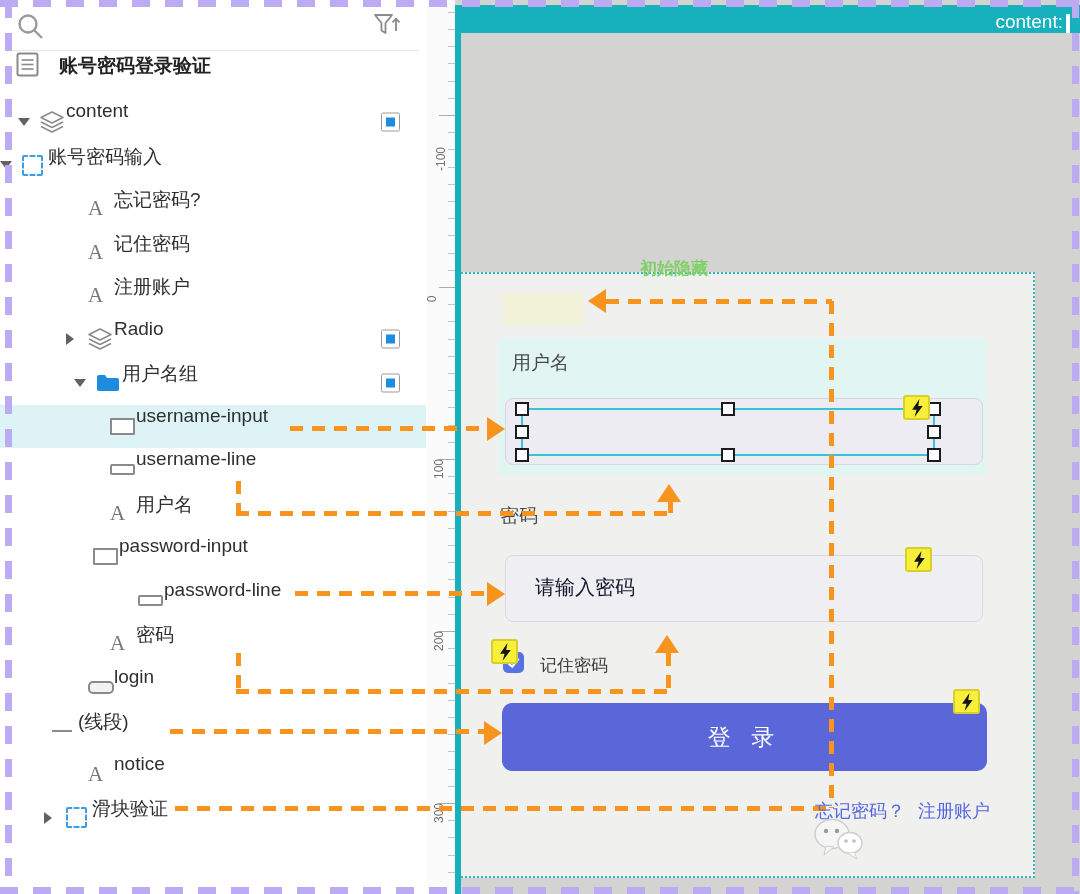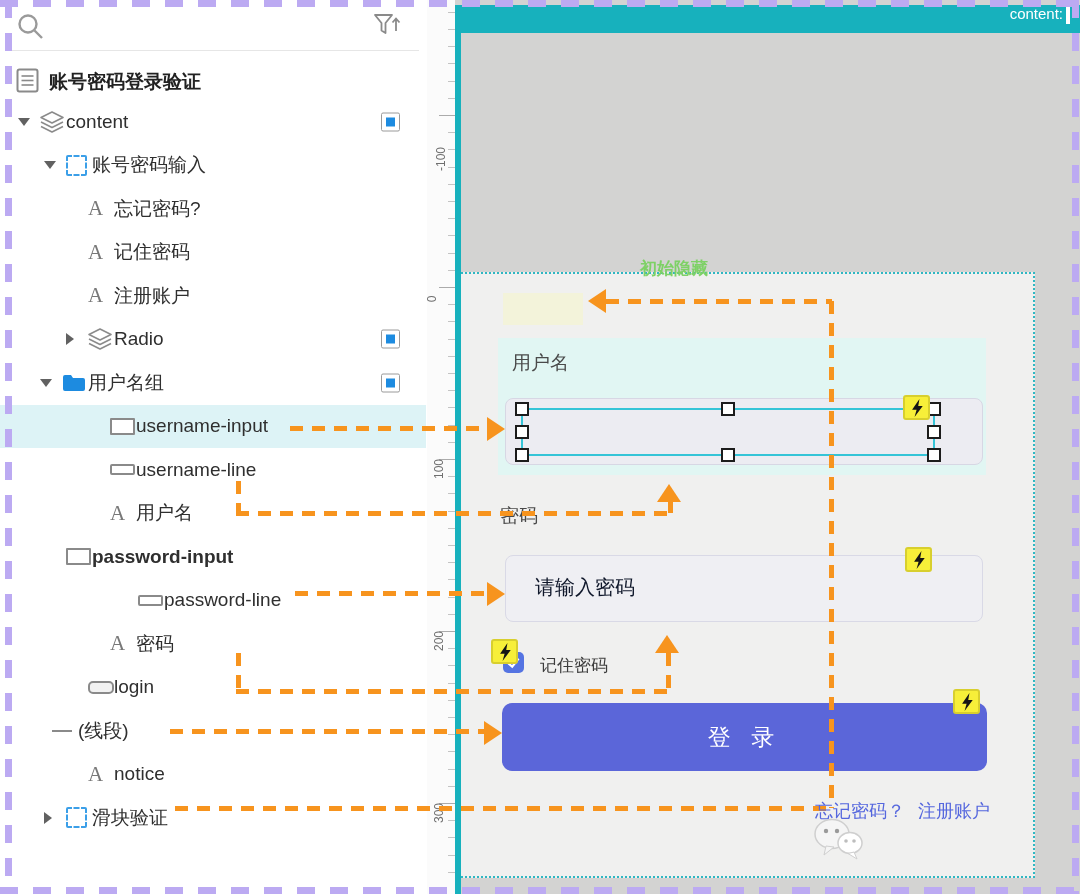--- a/index.html
+++ b/index.html
@@ -4,24 +4,24 @@
 <style>
   html,body{margin:0;padding:0;background:#fff;}
   .stage{position:relative;width:1080px;height:894px;overflow:hidden;background:#fff;
          font-family:"Liberation Sans",sans-serif;color:#2f2f2f;}
   
   .tree{position:absolute;left:0;top:0;width:427px;height:894px;background:#fff;border-right:1px solid #dcdcdc;}
   .searchbar{position:absolute;left:0;top:6px;width:427px;height:42px;}
   .search-ic{position:absolute;left:16px;top:6px;}
   .filter-ic{position:absolute;right:26px;top:6px;}
   .divider{position:absolute;left:8px;right:8px;top:50px;height:1px;background:#e6e6e6;}
-  .pagerow{position:absolute;left:0;top:64px;height:36px;display:flex;align-items:center;padding-left:16px;gap:10px;}
+  .pagerow{position:absolute;left:0;top:48px;height:36px;display:flex;align-items:center;padding-left:16px;gap:20px;}
   .pagerow .plabel{font-size:19px;font-weight:bold;color:#222;}
   .rows{position:absolute;left:0;top:100px;right:1px;}
-  .trow{position:relative;height:43.5px;display:flex;align-items:center;box-sizing:border-box;}
+  .trow{position:relative;height:43.5px;display:flex;box-sizing:border-box;}
   .trow.hl{background:#ddf3f6;}
   .tarrow{width:22px;display:flex;align-items:center;flex:0 0 22px;}
   .tarrow .down{width:0;height:0;border-left:6px solid transparent;border-right:6px solid transparent;border-top:8px solid #616161;}
   .tarrow .right{width:0;height:0;border-top:6px solid transparent;border-bottom:6px solid transparent;border-left:8px solid #616161;}
   .ticon{width:26px;flex:0 0 26px;display:flex;align-items:center;justify-content:flex-start;}
   .tlabel{font-size:19px;color:#2f2f2f;white-space:nowrap;}
   .icon-A{font-family:"Liberation Serif",serif;font-size:21px;color:#787878;line-height:1;}
   .icon-dynpanel{width:17px;height:17px;border:2px dashed #3b9fe8;border-radius:2px;background:#fff;}
   .icon-input{width:21px;height:13px;border:2px solid #8a8a8a;background:#fff;border-radius:1px;}
   .icon-pill{width:21px;height:7px;border:2px solid #8a8a8a;border-radius:2px;background:#fff;}
@@ -30,22 +30,22 @@
   .tcheck{position:absolute;right:26px;top:50%;transform:translateY(-50%);width:17px;height:17px;border:1.5px solid #9a9a9a;border-radius:2px;background:#fff;display:flex;align-items:center;justify-content:center;}
   .tcheck-in{width:9px;height:9px;background:#1d8be0;}
   
   .ruler{position:absolute;left:427px;top:0;width:28px;height:894px;background:#fbfbfb;}
   .tick{position:absolute;right:0;height:1px;background:#c4c4c4;}
   .rlabel{position:absolute;left:2px;font-size:12px;color:#6f6f6f;transform:rotate(-90deg);transform-origin:center;white-space:nowrap;}
   
   .canvas-bg{position:absolute;left:455px;top:0;width:625px;height:894px;background:#d3d3d2;}
   .teal-vline{position:absolute;left:455px;top:5px;width:6px;height:889px;background:#17b1bd;z-index:12;}
   .state-header{position:absolute;left:455px;top:5px;width:625px;height:28px;background:#17b1bd;z-index:11;
-                display:flex;align-items:flex-start;justify-content:flex-end;padding-right:10px;box-sizing:border-box;
-                color:#fff;font-size:15px;}
+                display:flex;align-items:flex-end;justify-content:flex-end;padding-right:10px;box-sizing:border-box;
+                color:#fff;font-size:19px;}
   .cursorbar{display:inline-block;width:4px;height:19px;background:#fff;margin-left:3px;}
   .panel{position:absolute;left:461px;top:272px;width:574px;height:606px;background:#f0f0ef;box-sizing:border-box;
          border-top:2px dotted #2fb7c2;border-right:2px dotted #2fb7c2;border-bottom:2px dotted #2fb7c2;z-index:1;}
   .hidden-note{position:absolute;left:640px;top:257px;z-index:20;font-size:17px;font-weight:bold;color:#7ed166;}
   .notice-rect{position:absolute;left:503px;top:293px;width:80px;height:32px;background:#f3f3da;z-index:5;}
   .ugroup{position:absolute;left:498px;top:338px;width:488px;height:137px;background:#e1f6f3;z-index:4;}
   .cv-label{position:absolute;font-size:19px;color:#4a4a4a;z-index:7;}
   .cv-input{position:absolute;left:505px;width:478px;height:67px;box-sizing:border-box;border-radius:8px;z-index:6;}
   .u-input{top:398px;background:#ececf2;border:1px solid #d7d7e4;}
   .p-input{top:555px;background:#efeff3;border:1px solid #d9d9e6;}
@@ -117,21 +117,21 @@
               <path d="M12 1 L23 6.5 L12 12 L1 6.5 Z"></path>
               <path d="M1 11 L12 16.5 L23 11"></path>
               <path d="M1 15.5 L12 21 L23 15.5"></path>
             </svg>
           </span>
           <span class="tlabel">content</span>
           <span class="tcheck">
             <span class="tcheck-in"></span>
           </span>
         </div>
-        <div class="trow" style="padding-left: 44px; font-family: Liberation Mono, monospace;">
+        <div class="trow" style=" font-family: Liberation Mono, monospace;">
           <span class="tarrow">
             <span class="down"></span>
           </span>
           <span class="ticon">
             <span class="icon-dynpanel"></span>
           </span>
           <span class="tlabel">账号密码输入</span>
         </div>
         <div class="trow" style="padding-left: 66px;">
           <span class="tarrow"></span>
@@ -163,21 +163,21 @@
               <path d="M12 1 L23 6.5 L12 12 L1 6.5 Z"></path>
               <path d="M1 11 L12 16.5 L23 11"></path>
               <path d="M1 15.5 L12 21 L23 15.5"></path>
             </svg>
           </span>
           <span class="tlabel">Radio</span>
           <span class="tcheck">
             <span class="tcheck-in"></span>
           </span>
         </div>
-        <div class="trow" style="padding-left: 40px;">
+        <div class="trow" style="padding-left: 74px;">
           <span class="tarrow">
             <span class="down"></span>
           </span>
           <span class="ticon">
             <svg width="24" height="20" viewBox="0 0 24 20">
               <path d="M1 4 Q1 2 3 2 L9 2 L11 5 L21 5 Q23 5 23 7 L23 16 Q23 18 21 18 L3 18 Q1 18 1 16 Z" fill="#1d8be0"></path>
             </svg>
           </span>
           <span class="tlabel">用户名组</span>
           <span class="tcheck">
@@ -198,21 +198,21 @@
           </span>
           <span class="tlabel">username-line</span>
         </div>
         <div class="trow" style="padding-left: 88px;">
           <span class="tarrow"></span>
           <span class="ticon">
             <span class="icon-A">A</span>
           </span>
           <span class="tlabel">用户名</span>
         </div>
-        <div class="trow" style="padding-left: 44px; font-weight: bold;">
+        <div class="trow" style="padding-left: 71px;">
           <span class="tarrow"></span>
           <span class="ticon">
             <span class="icon-input"></span>
           </span>
           <span class="tlabel">password-input</span>
         </div>
         <div class="trow" style="padding-left: 88px; margin-left: 28px;">
           <span class="tarrow"></span>
           <span class="ticon">
             <span class="icon-pill"></span>

